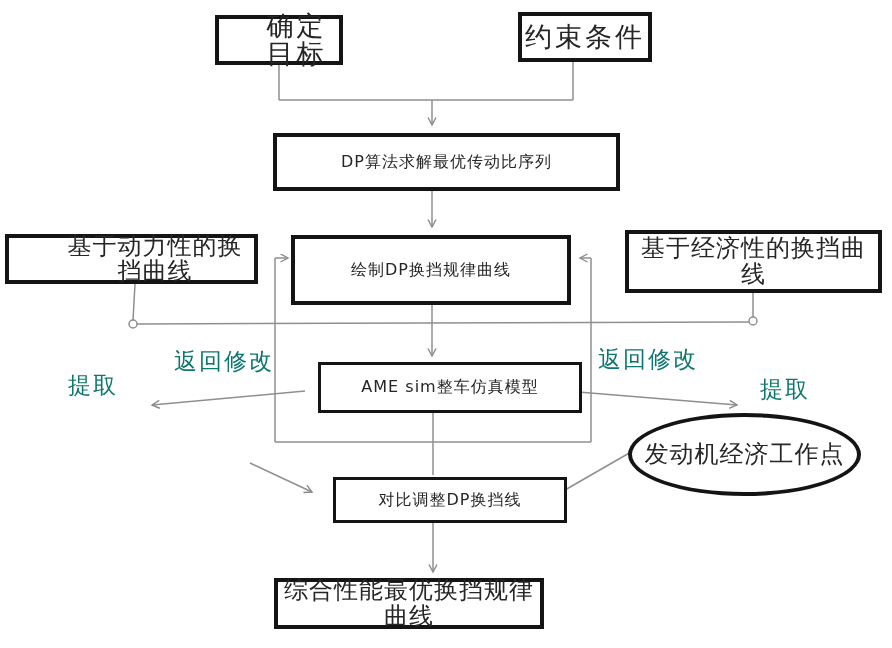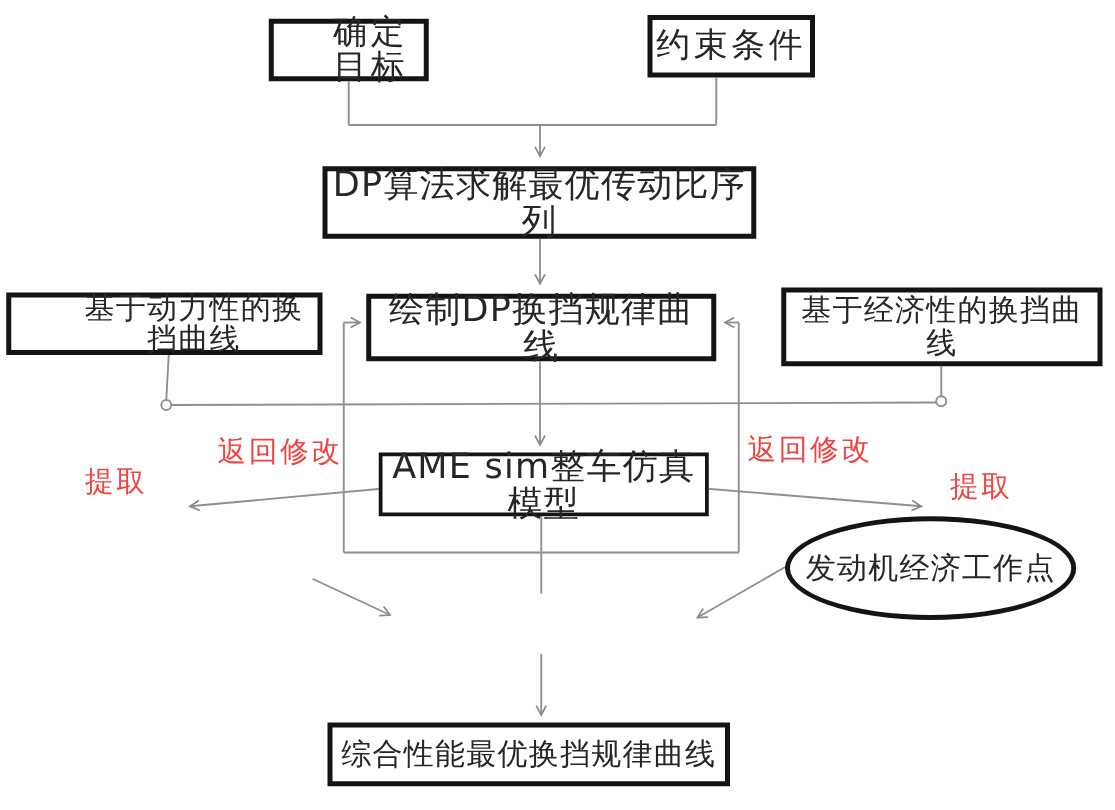--- a/index.html
+++ b/index.html
@@ -10,24 +10,24 @@
   }
   .wires{position:absolute;left:0;top:0;width:892px;height:648px;}
   .node{
     position:absolute;box-sizing:border-box;background:#ffffff;
     border:3px solid #141414;display:flex;align-items:center;justify-content:center;
     text-align:center;line-height:1.05;color:#262626;
   }
   .node.heavy{border-width:4px;}
   .ellipse{border-radius:50%;border-width:4px;}
   .lbl{
-    position:absolute;color:#ef4444;font-size:23px;letter-spacing:2px;white-space:nowrap;
+    position:absolute;color:#0f766e;font-size:23px;letter-spacing:2px;white-space:nowrap;
   }
   .f27{font-size:27px;letter-spacing:3px;}
-  .f26{font-size:28px;letter-spacing:1px;}
+  .f26{font-size:16px;letter-spacing:1px;margin-left:15px;}
   .f25{font-size:24px;letter-spacing:1px;}
 </style>
 </head>
 <body>
 
 <div class="canvas">
 
   <svg class="wires" width="892" height="648" viewBox="0 0 892 648" fill="none" stroke="#8f8f8f" stroke-width="1.5">
     <defs>
       <marker id="arr" markerWidth="12" markerHeight="12" refX="8" refY="4.5" orient="auto" markerUnits="userSpaceOnUse">
@@ -75,39 +75,42 @@
   </div>
 
   <div class="node heavy f26" style="left:258px;top:133px;width:347px;height:58px;">
     <span>DP算法求解最优传动比序列</span>
   </div>
 
   <div class="node heavy f25" style="left:5px;top:234px;width:253px;height:50px;padding-left:47px;">
     <span>基于动力性的换挡曲线</span>
   </div>
 
-  <div class="node heavy f26" style="left:293px;top:235px;width:280px;height:54px;">
+  <div class="node heavy f26" style="left:276px;top:235px;width:280px;height:70px;">
     <span>绘制DP换挡规律曲线</span>
   </div>
 
   <div class="node heavy f25" style="left:625px;top:230px;width:257px;height:63px;">
     <span>基于经济性的换挡曲线</span>
   </div>
 
   <div class="node f26" style="left:303px;top:362px;width:264px;height:51px;">
     <span>AME sim整车仿真模型</span>
   </div>
 
 
   <div class="node ellipse f25" style="left:628px;top:413px;width:233px;height:83px;">
     <span>发动机经济工作点</span>
   </div>
 
+  <div class="node f26" style="left:318px;top:477px;width:234px;height:46px;">
+    <span>对比调整DP换挡线</span>
+  </div>
 
-  <div class="node heavy f25" style="left:262px;top:578px;width:322px;height:51px;">
+  <div class="node heavy f25" style="left:274px;top:578px;width:270px;height:51px;">
     <span>综合性能最优换挡规律曲线</span>
   </div>
 
   <div class="lbl" style="left:174px;top:346px;">返回修改</div>
   <div class="lbl" style="left:598px;top:344px;">返回修改</div>
   <div class="lbl" style="left:68px;top:370px;">提取</div>
   <div class="lbl" style="left:760px;top:374px;">提取</div>
 
 </div>
 

